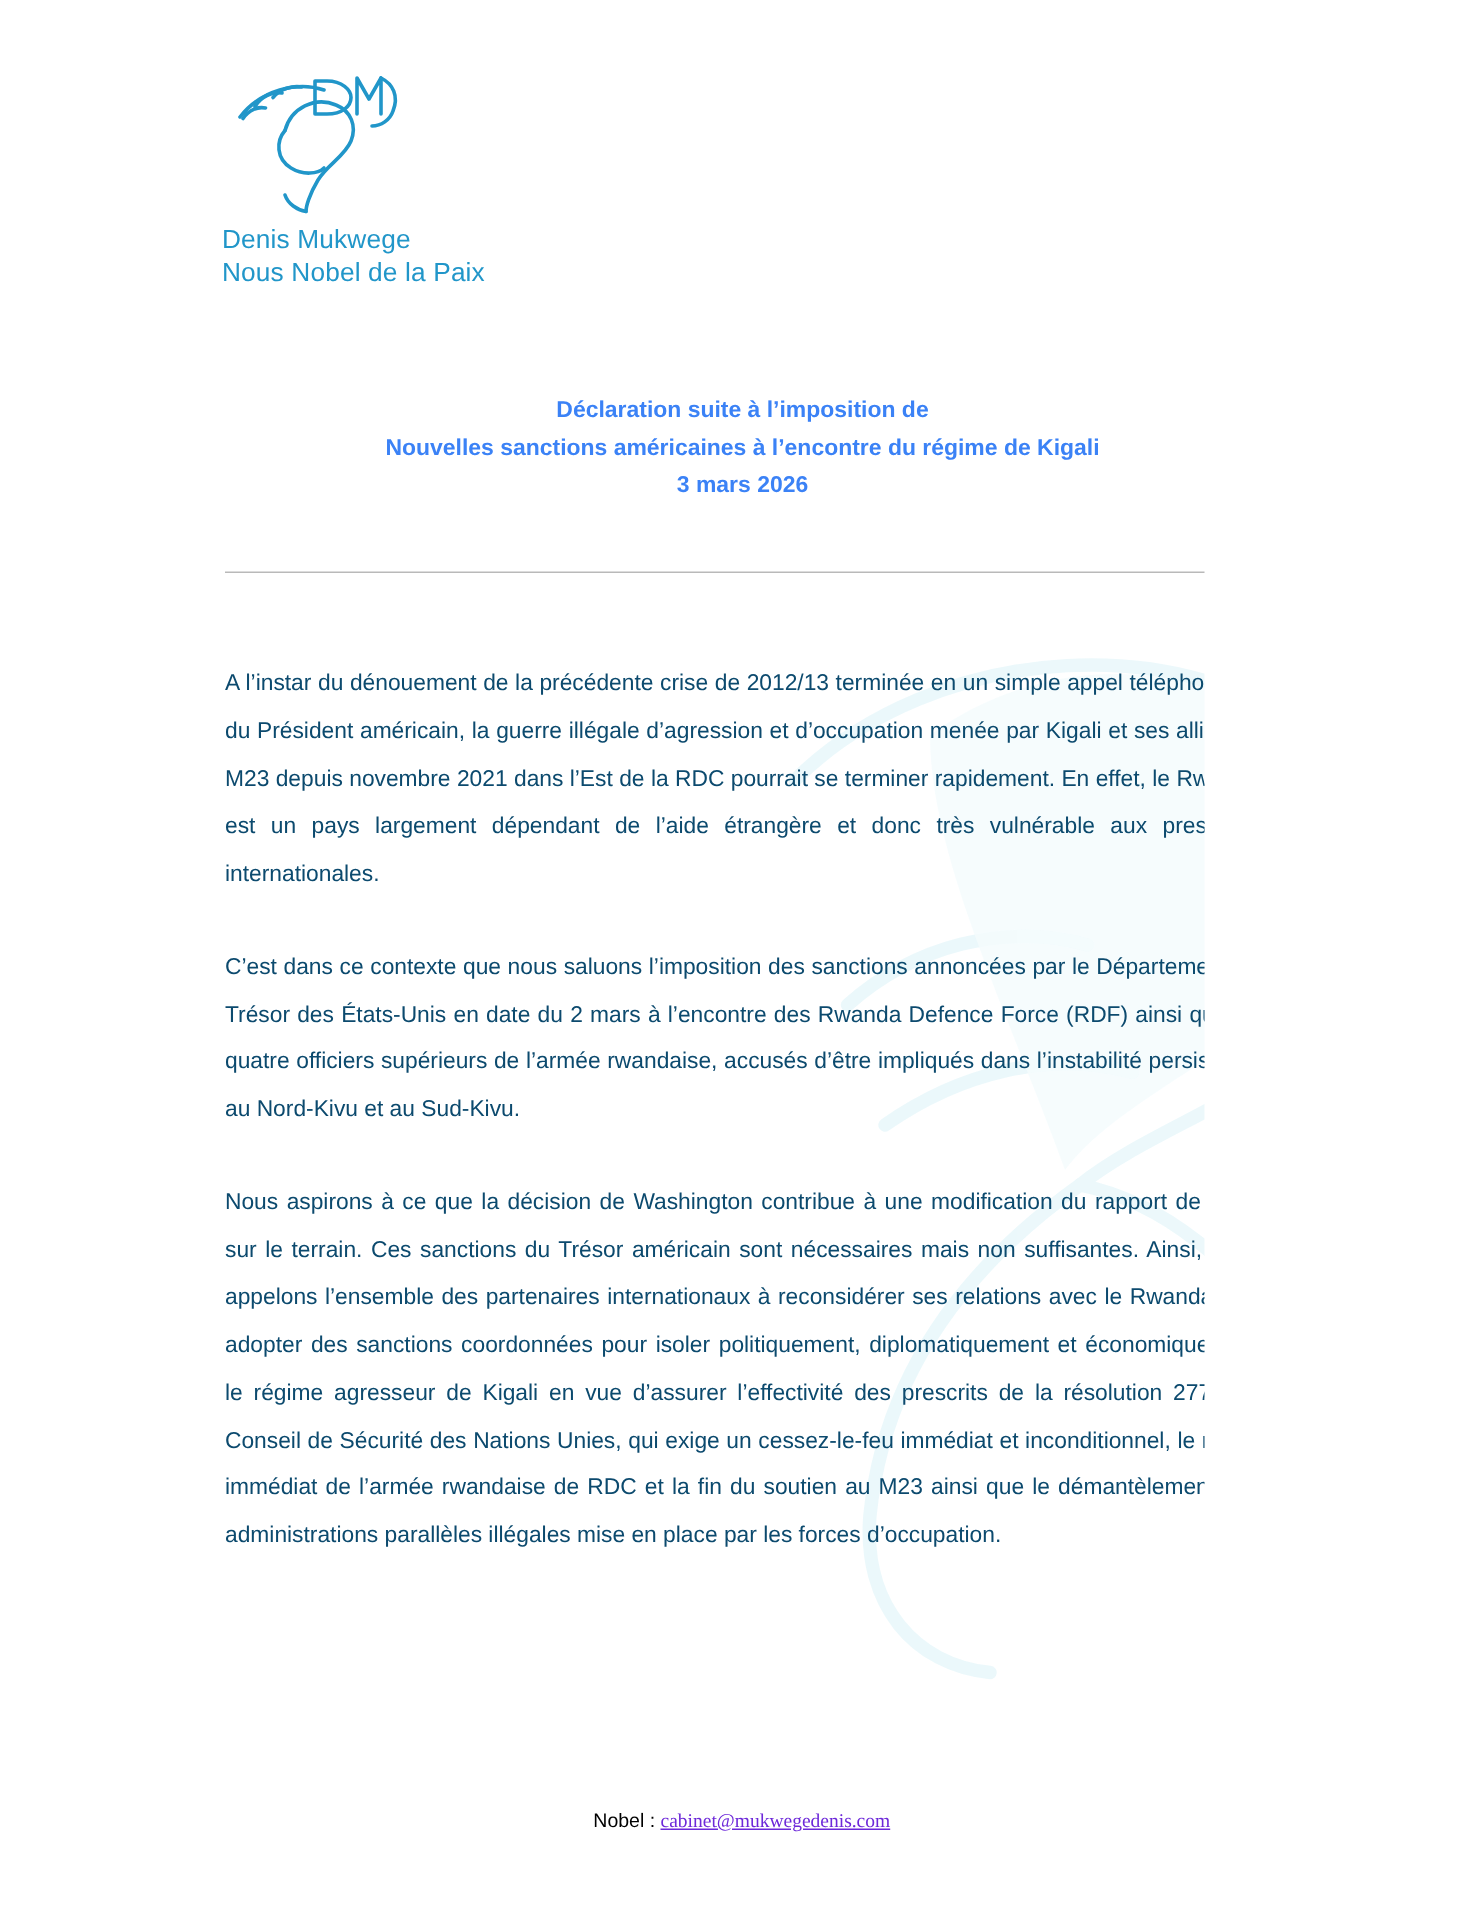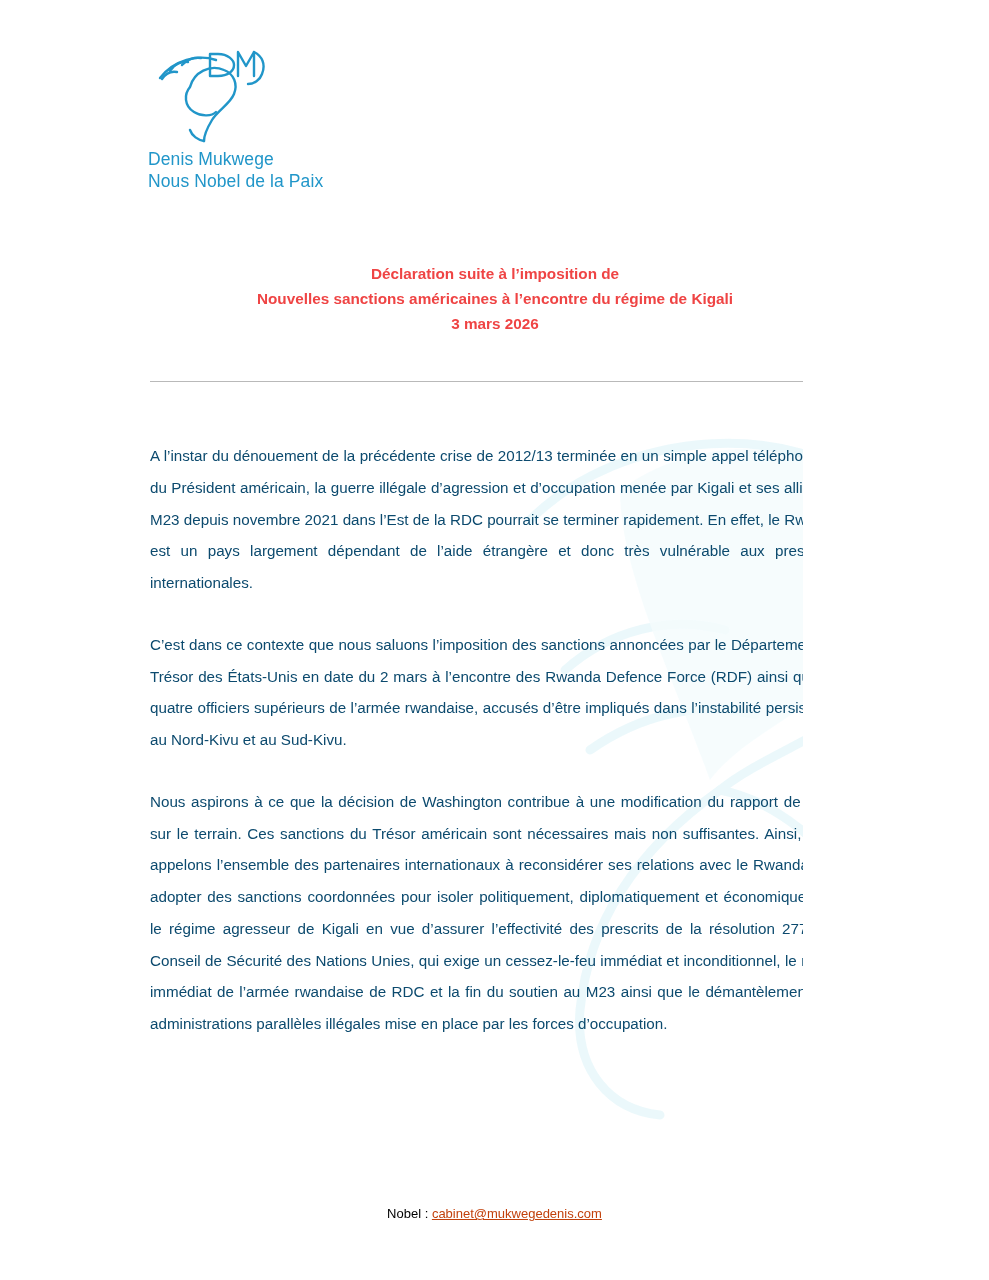--- a/index.html
+++ b/index.html
@@ -60,21 +60,21 @@
     left: 150px;
     top: 262px;
     width: 690px;
     text-align: center;
     z-index: 2;
   }
   .title-block .t-line {
     font-size: 15.3px;
     font-weight: bold;
     line-height: 1.62;
-    color: #ef4444;
+    color: #3b82f6;
   }
 
   .rule {
     position: absolute;
     left: 150px;
     top: 381px;
     width: 690px;
     height: 1px;
     background: #b9b9b9;
     z-index: 2;
@@ -105,22 +105,23 @@
     position: absolute;
     left: 0;
     top: 1206px;
     width: 989px;
     text-align: center;
     font-size: 13px;
     color: #000;
     z-index: 2;
   }
   .footer .mail-link {
-    color: #c2410c;
+    color: #6d28d9;
     text-decoration: underline;
+    font-family: Liberation Serif, serif;
   }
 </style>
 </head>
 <body>
 
 <div class="page">
 
   <div class="watermark">
     <svg viewBox="0 0 520 760" width="520" height="760" aria-hidden="true">
       <g fill="none" stroke="#bfe9f2" stroke-width="9" stroke-linecap="round" stroke-linejoin="round">

